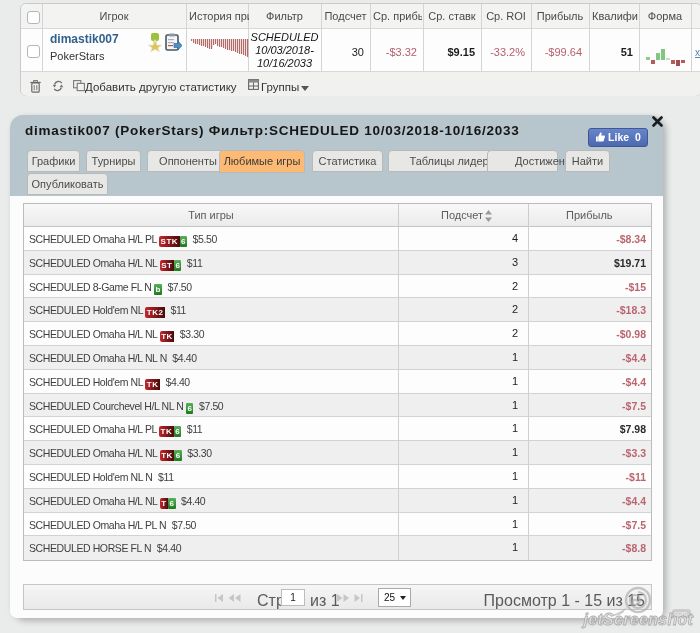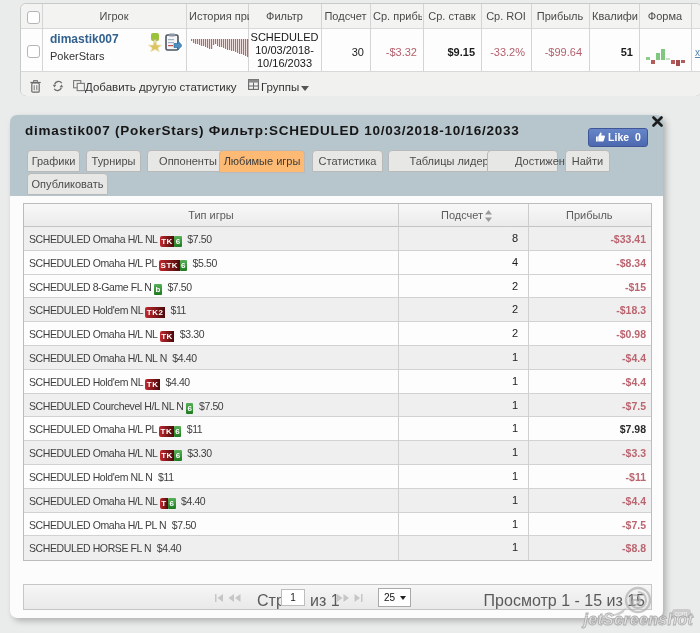--- a/index.html
+++ b/index.html
@@ -13,21 +13,21 @@
 #tp-tool { position:absolute; left:0; top:67px; width:100%; height:25px; background:#f1f1f0;
   border-top:1px solid #d8d8d8; border-radius:0 0 6px 6px; }
 .vline { position:absolute; top:0; width:1px; height:67px; background:#d4d4d4; }
 .hlab { position:absolute; top:6px; font-size:11px; color:#4a4a4a; text-align:center; white-space:nowrap; overflow:hidden; }
 .num { position:absolute; top:42px; font-size:11px; text-align:right; color:#1c1c1c; }
 .red { color:#b35f6b; }
 .cb { position:absolute; width:13px; height:13px; border:1px solid #b5b5b5; border-radius:3px; background:#fff; }
 
 
 #popup { position:absolute; left:10px; top:115px; width:653px; height:503px; background:#b7c6cc;
-  border-radius:7px; box-shadow:3px 3px 6px rgba(0,0,0,0.25); }
+  border-radius:13px; box-shadow:3px 3px 6px rgba(0,0,0,0.25); }
 #ptitle { position:absolute; left:15px; top:8px; font-size:13.5px; font-weight:bold; color:#161616; white-space:nowrap; letter-spacing:0.75px; }
 #likebtn { position:absolute; left:578px; top:13px; width:60px; height:19px; background:linear-gradient(#6785c8,#4c69b0);
   border:1px solid #3f5796; border-radius:3px; color:#fff; font-size:10.5px; font-weight:bold; text-align:center; line-height:17px; }
 .tab { position:absolute; height:22px; background:#e7e7e5; border:1px solid #b9b9b9; border-radius:4px 4px 0 0;
   font-size:11px; color:#4c4c4c; text-align:center; line-height:21px; white-space:nowrap; }
 .tab.active { background:#fdba74; height:23px; color:#3c3c3c; }
 #pcontent { position:absolute; left:0; top:81px; width:653px; height:422px; background:#fcfcfc; border-radius:0 0 7px 7px; }
 
 
 #itable { position:absolute; left:13px; top:7px; width:629px; border:1px solid #bcbcbc; background:#fdfdfd; }
@@ -141,21 +141,21 @@
       <rect x="42" y="0" width="1.2" height="12" fill="#b56a6a"></rect>
       <rect x="44" y="0" width="1.2" height="13" fill="#b56a6a"></rect>
       <rect x="46" y="0" width="1.2" height="14" fill="#b56a6a"></rect>
       <rect x="48" y="0" width="1.2" height="15" fill="#b56a6a"></rect>
       <rect x="50" y="0" width="1.2" height="15" fill="#b56a6a"></rect>
       <rect x="52" y="0" width="1.2" height="16" fill="#b56a6a"></rect>
       <rect x="54" y="0" width="1.2" height="17" fill="#b56a6a"></rect>
       <rect x="56" y="0" width="1.2" height="18" fill="#b56a6a"></rect>
     </svg>
 
-  <div class="abs" style="left:227px; top:27px; width:73px; text-align:center; font-size:11px; color:#161616; line-height:13px;">SCHEDULED<br>10/03/2018-<br>10/16/2033</div>
+  <div class="abs" style="left:227px; top:27px; width:73px; text-align:center; font-size:11px; color:#161616; line-height:13px;font-style:italic;">SCHEDULED<br>10/03/2018-<br>10/16/2033</div>
 
   <div class="num" style="left:300px; width:43px;">30</div>
   <div class="num red" style="left:349px; width:47px;">-$3.32</div>
   <div class="num" style="left:402px; width:52px; font-weight:bold;">$9.15</div>
   <div class="num red" style="left:460px; width:44px;">-33.2%</div>
   <div class="num red" style="left:510px; width:51px;">-$99.64</div>
   <div class="num" style="left:568px; width:44px; font-weight:bold;">51</div>
 
   <svg class="abs" style="left:625px; top:44px;" width="40" height="21" viewBox="0 0 40 21">
       <rect x="0" y="9" width="4" height="3" fill="#90cc90"></rect>
@@ -225,29 +225,29 @@
         <div style="left:417px;">Подсчет</div>
         <svg style="position:absolute; left:460px; top:6px;" width="9" height="12" viewBox="0 0 9 12">
           <path d="M4.5 0 L8 4.5 L1 4.5 Z" fill="#9a9a9a"></path>
             <path d="M4.5 12 L1 7.5 L8 7.5 Z" fill="#9a9a9a"></path>
         </svg>
         <div style="left:542px;">Прибыль</div>
       </div>
       <div style="position:relative;">
         <div class="colline" style="left:374px;"></div>
         <div class="colline" style="left:504px;"></div>
-<div class="trow odd">
-            <div class="c-type">SCHEDULED Omaha H/L NL <span class="bdg"><span class="br">TK</span><span class="bg">6</span></span><span class="price">&nbsp;$7.50</span></div>
-            <div class="c-cnt">8</div>
-            <div class="c-prof neg">-$33.41</div>
-          </div>
 <div class="trow even">
             <div class="c-type">SCHEDULED Omaha H/L PL <span class="bdg"><span class="br">STK</span><span class="bg">6</span></span><span class="price">&nbsp;$5.50</span></div>
             <div class="c-cnt">4</div>
             <div class="c-prof neg">-$8.34</div>
+          </div>
+<div class="trow odd">
+            <div class="c-type">SCHEDULED Omaha H/L NL <span class="bdg"><span class="br">ST</span><span class="bg">6</span></span><span class="price">&nbsp;$11</span></div>
+            <div class="c-cnt">3</div>
+            <div class="c-prof pos">$19.71</div>
           </div>
 <div class="trow even">
             <div class="c-type">SCHEDULED 8-Game FL N <span class="bdg"><span class="bg">b</span></span><span class="price">&nbsp;$7.50</span></div>
             <div class="c-cnt">2</div>
             <div class="c-prof neg">-$15</div>
           </div>
 <div class="trow odd">
             <div class="c-type">SCHEDULED Hold'em NL <span class="bdg"><span class="br">TK2</span></span><span class="price">&nbsp;$11</span></div>
             <div class="c-cnt">2</div>
             <div class="c-prof neg">-$18.3</div>

